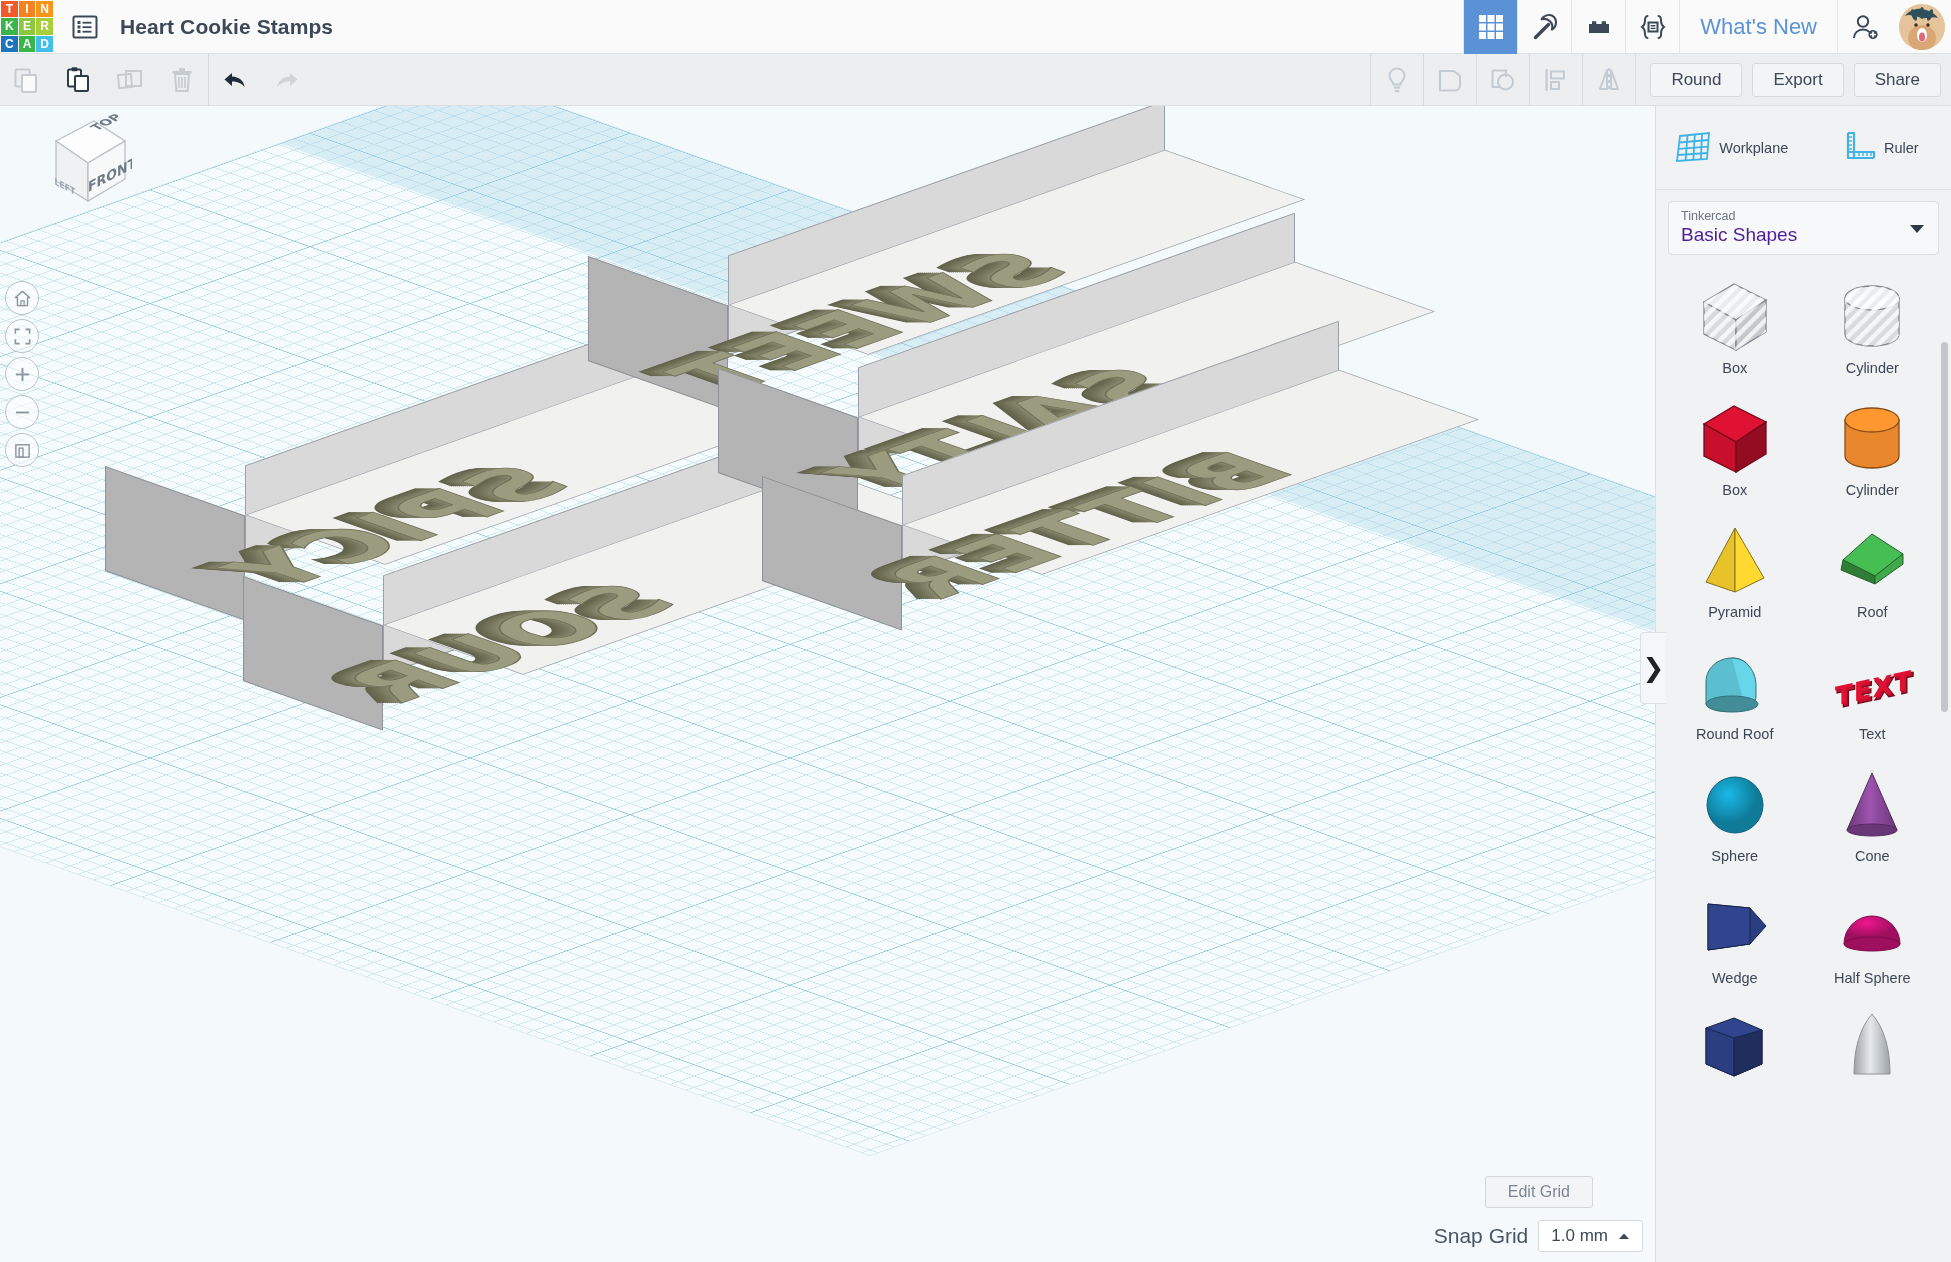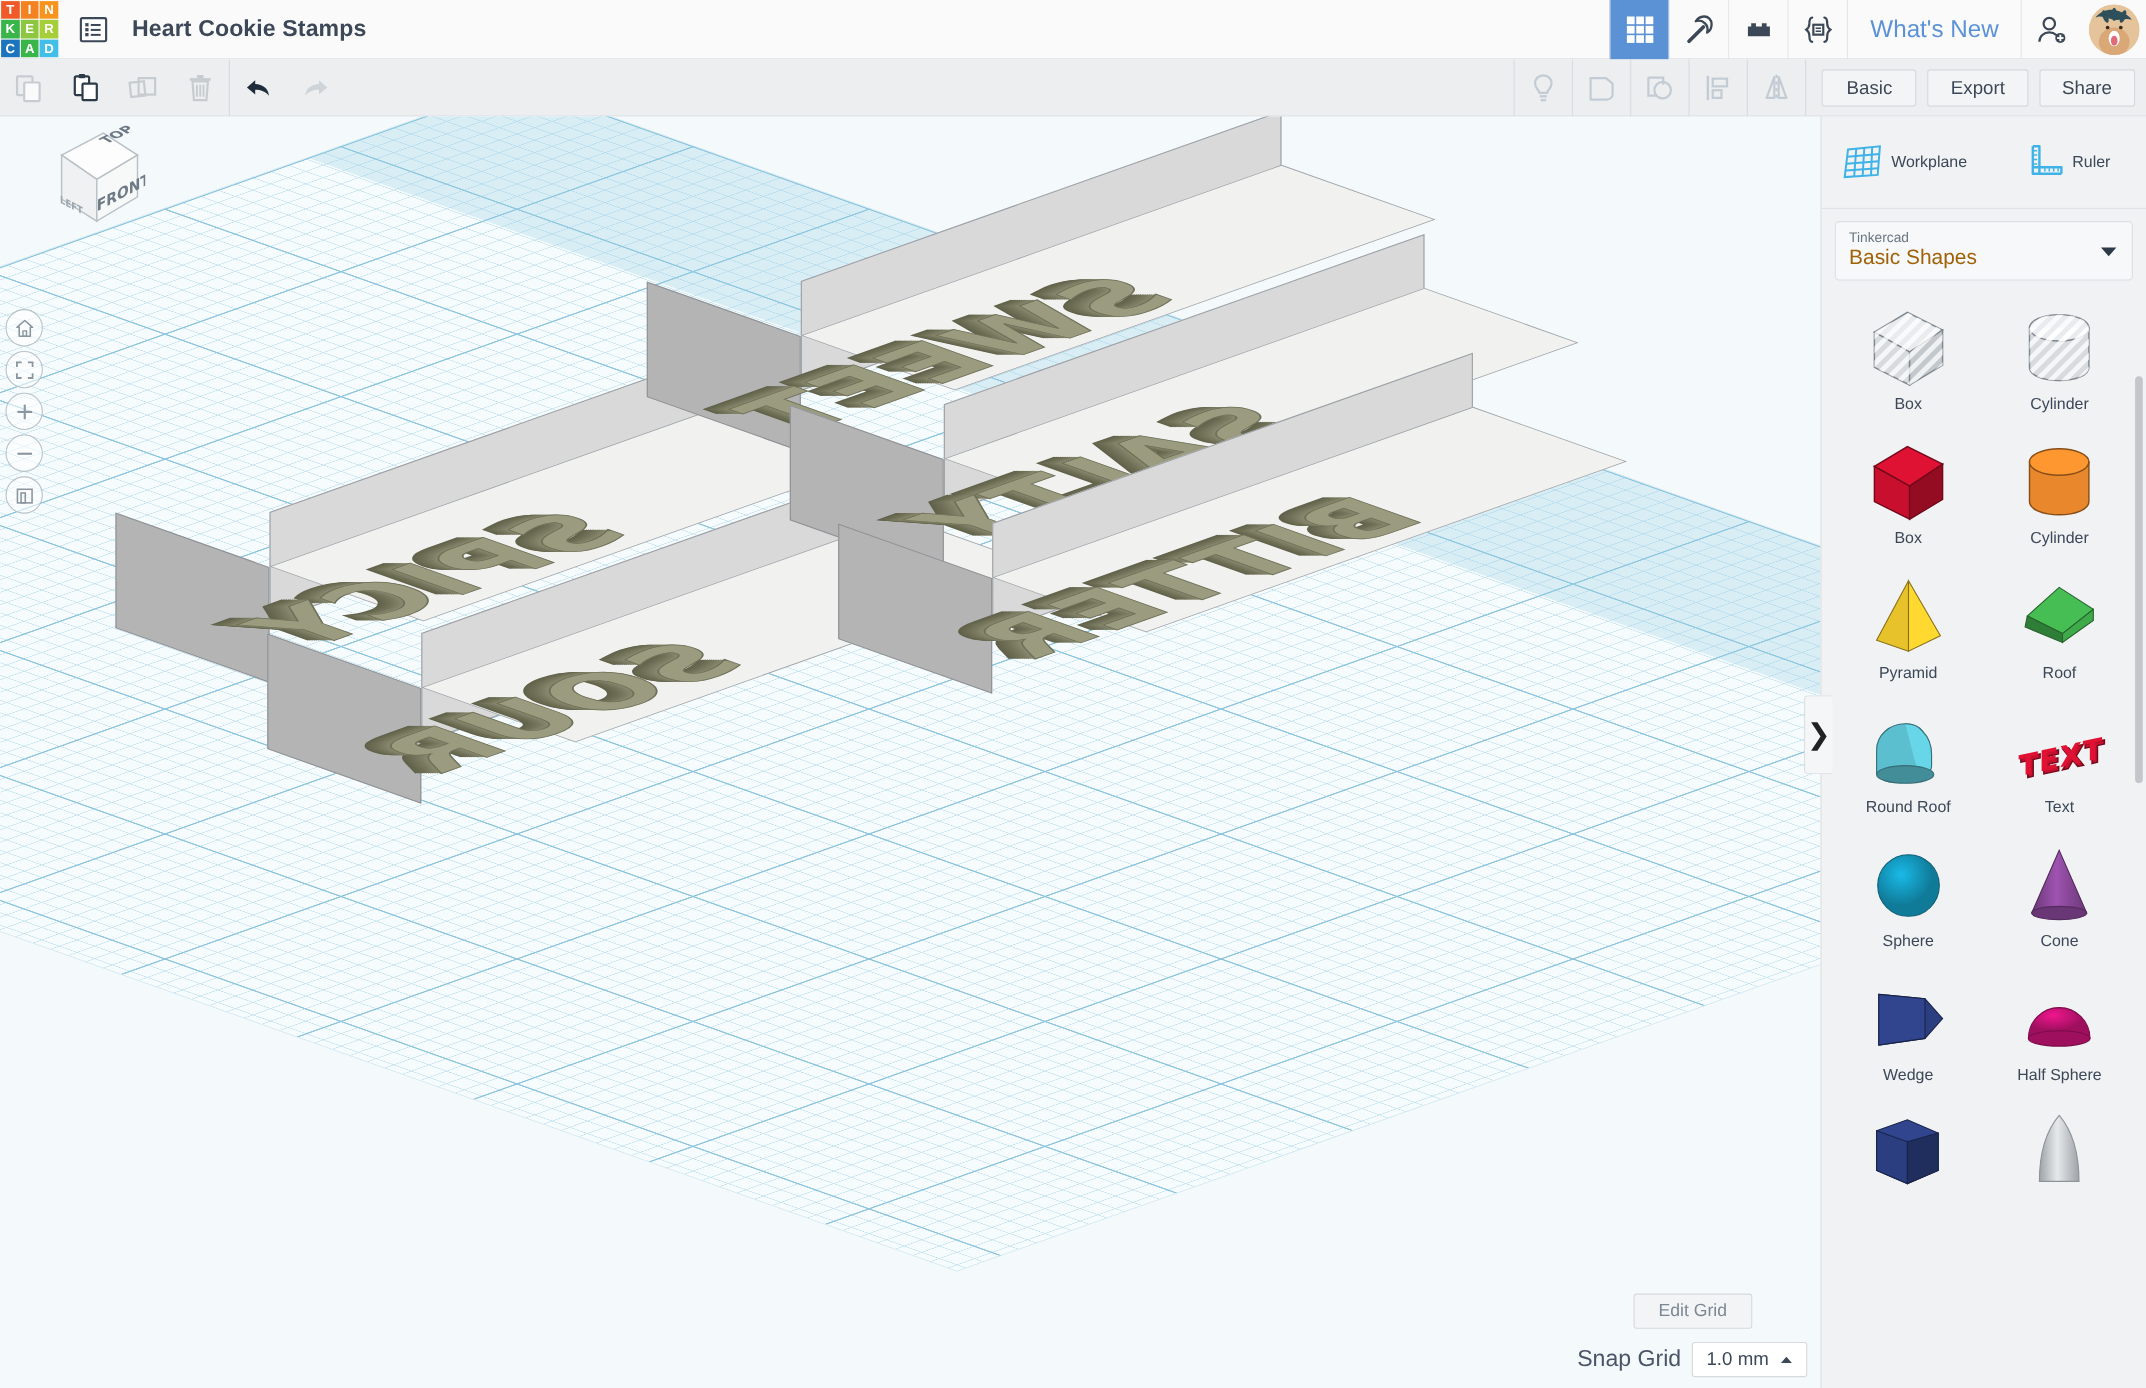--- a/index.html
+++ b/index.html
@@ -174,21 +174,21 @@
     flex: 1; display: flex; flex-direction: row; align-items: center;
     justify-content: center; gap: 4px; cursor: pointer;
   }
   .rp-tool-label { font-size: 14.5px; color: #3c4858; }
   .rp-select {
     margin: 11px 12px 9px; height: 54px; background: #f7f8f9;
     border: 1px solid #dcdfe3; border-radius: 4px; padding: 7px 12px 13px;
     position: relative; cursor: pointer;
   }
   .rp-select-sup { font-size: 12.5px; color: #6b7684; line-height: 1.15; }
-  .rp-select-val { font-size: 19px; color: #a16207; line-height: 1.25; }
+  .rp-select-val { font-size: 19px; color: #4c1d95; line-height: 1.25; }
   .rp-caret {
     position: absolute; right: 14px; top: 50%; margin-top: -3px;
     width: 0; height: 0; border-left: 7px solid transparent;
     border-right: 7px solid transparent; border-top: 8px solid #2d3a47;
   }
   .rp-grid {
     display: grid; grid-template-columns: 1fr 1fr;
     row-gap: 0; column-gap: 0; padding: 6px 10px 0 10px;
   }
   .shape-cell {
@@ -389,21 +389,21 @@
     <div class="t2-btn">
       <svg width="30" height="30" viewBox="0 0 30 30">
         <path d="M13 5 6 24h7z" fill="none" stroke="#c3ccd4" stroke-width="2" stroke-linejoin="round"></path>
         <path d="M17 5l7 19h-7z" fill="none" stroke="#c3ccd4" stroke-width="2" stroke-linejoin="round"></path>
         <line x1="15" y1="3" x2="15" y2="27" stroke="#c3ccd4" stroke-width="2" stroke-dasharray="3 3"></line>
       </svg>
     </div>
     <div class="t2-sep"></div>
 
     <div style="display:flex;align-items:center;margin-left:14px;">
-      <div class="t2-textbtn">Basic</div>
+      <div class="t2-textbtn">Round</div>
       <div class="t2-textbtn">Export</div>
       <div class="t2-textbtn">Share</div>
     </div>
   </div>
 
   <div class="viewport">
 
     <div class="grid-plane"></div>
     <div class="plane-strip"></div>
 

